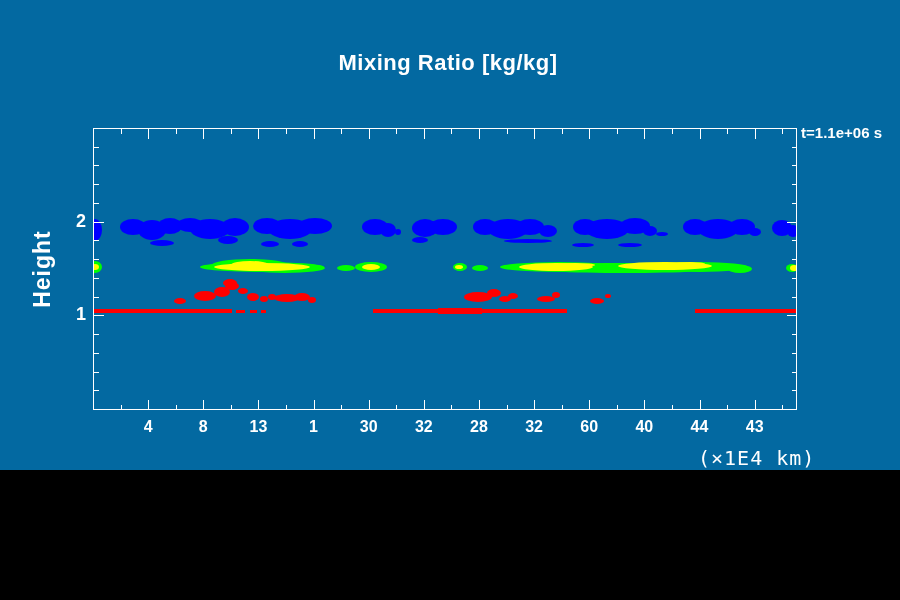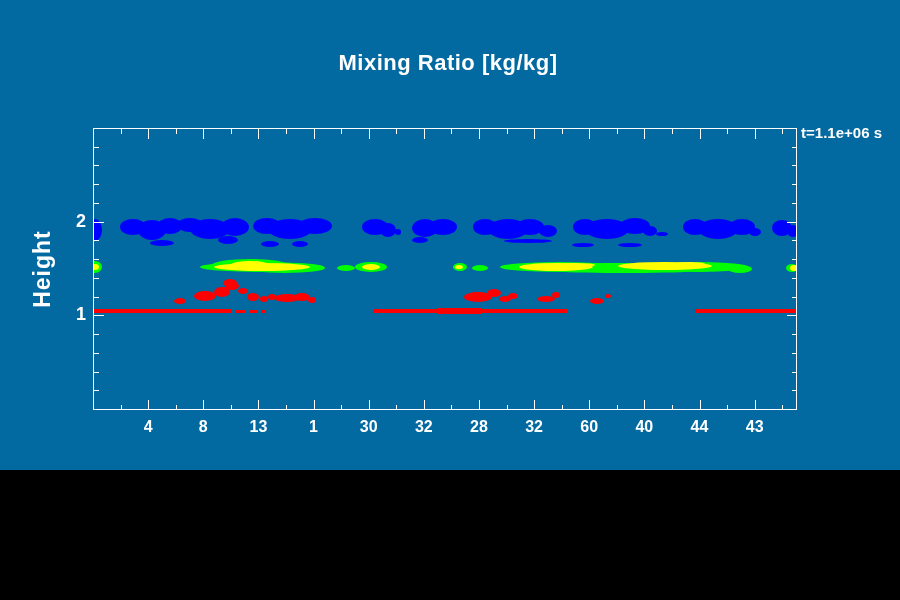--- a/index.html
+++ b/index.html
@@ -21,20 +21,21 @@
                 font-size:18px;font-weight:bold;}
   svg.plot{position:absolute;left:0;top:0;}
 </style>
 </head>
 <body>
 
 <div class="screen">
   <div class="chart-title">Mixing Ratio [kg/kg]</div>
   <div class="time-label">t=1.1e+06 s</div>
   <div class="height-label">Height</div>
+  <div class="unit-label x-unit">(×1E4 km)</div>
   <svg class="plot" width="900" height="600">
       <defs>
         <clipPath id="pbox">
           <rect x="93" y="128" width="703" height="281"></rect>
         </clipPath>
       </defs>
       <g clip-path="url(#pbox)">
         <ellipse cx="95" cy="230" rx="7" ry="11" fill="#0000ff"></ellipse>
         <ellipse cx="133" cy="227" rx="13" ry="8" fill="#0000ff"></ellipse>
         <ellipse cx="152" cy="230" rx="14" ry="10" fill="#0000ff"></ellipse>

